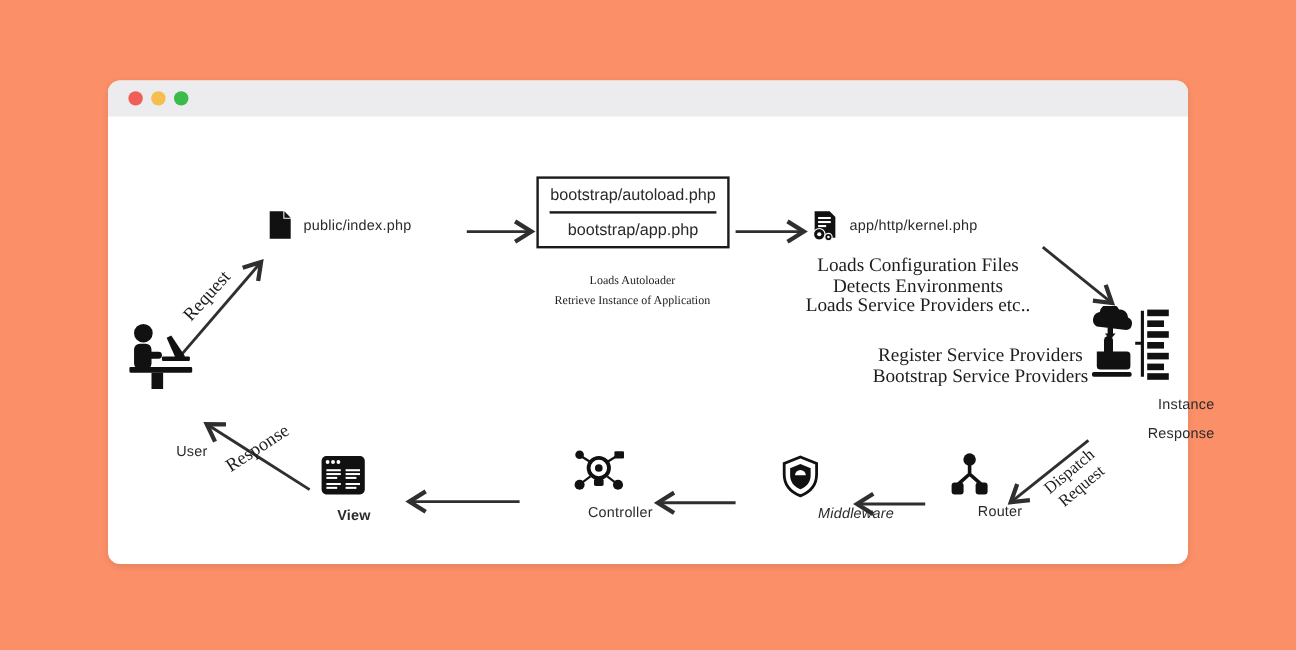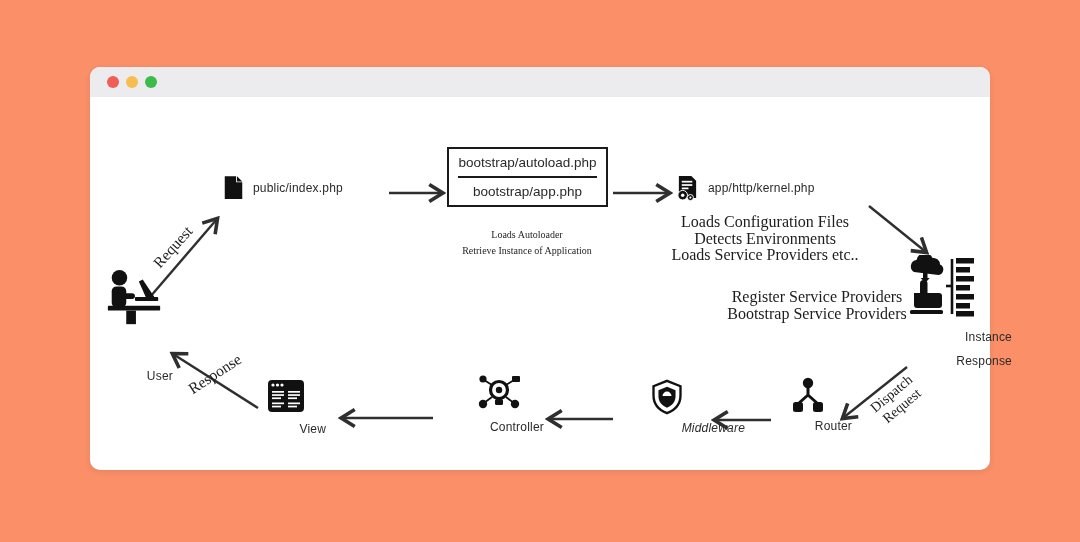--- a/index.html
+++ b/index.html
@@ -57,21 +57,21 @@
   #sp-label{left:782px;top:258px;width:140px;line-height:24px;}
   #features-caption{left:612px;top:221px;width:230px;line-height:17px;}
   #dispatch-label{left:762px;top:317px;width:90px;line-height:16px;font-size:14px;transform:rotate(-40deg);}
   #router-icon{left:699px;top:309px;width:38px;height:38px;}
   #router-label{left:672px;top:352px;width:90px;}
   #mw-icon{left:559px;top:312px;width:36px;height:36px;}
   #mw-label{left:555px;top:354px;width:100px;font-style:italic;}
   #ctrl-icon{left:386px;top:306px;width:46px;height:42px;}
   #ctrl-label{left:364px;top:353px;width:90px;}
   #view-icon{left:177px;top:312px;width:38px;height:34px;}
-  #view-label{left:156px;top:355px;width:80px;}
+  #view-label{left:139px;top:355px;width:80px;font-weight:bold;}
   #response-label{left:85px;top:298px;width:80px;transform:rotate(-33deg);}
 </style>
 </head>
 <body>
 
 <div class="window">
 
   <div class="titlebar">
     <span class="dot close"></span>
     <span class="dot min"></span>

